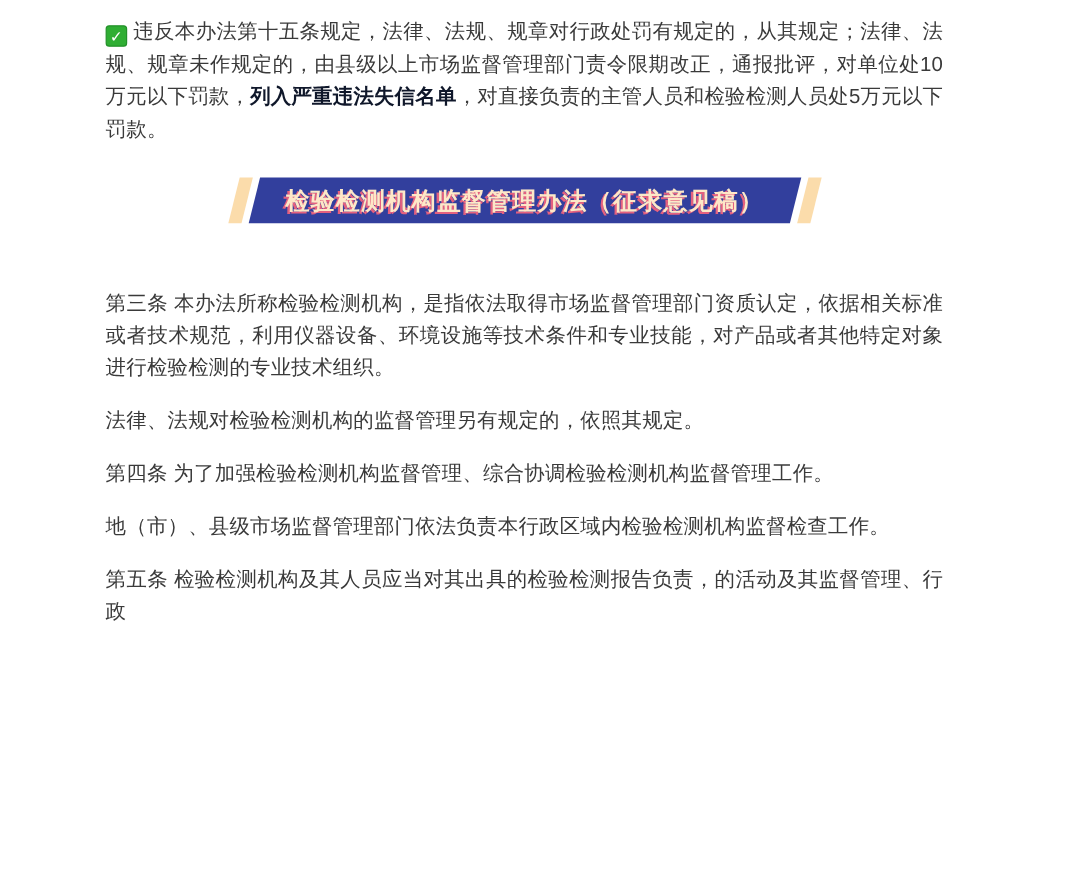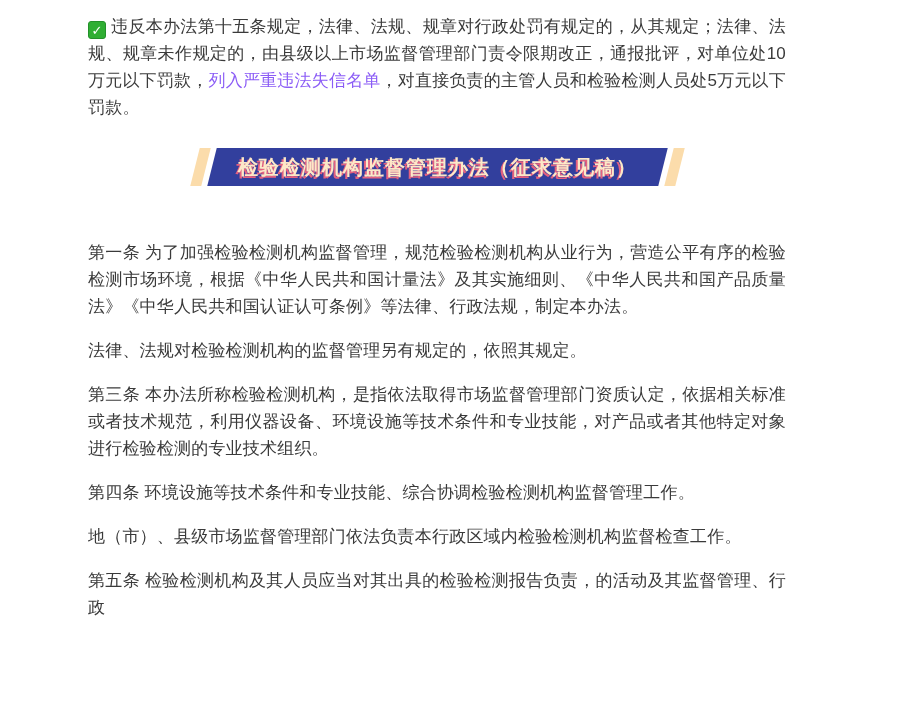--- a/index.html
+++ b/index.html
@@ -36,22 +36,22 @@
     color: #ffffff;
     font-size: 13px;
     font-weight: bold;
     line-height: 18px;
     text-align: center;
     vertical-align: -3px;
     margin-right: 5px;
     box-sizing: border-box;
   }
   .hl {
-    color: #8b5cf6;
-    font-weight: normal;
+    color: #0f172a;
+    font-weight: bold;
   }
   .banner-row {
     display: flex;
     justify-content: center;
     align-items: stretch;
     gap: 6px;
     height: 38px;
     margin: 27px 0 53px 0;
     transform: skewX(-14deg);
   }
@@ -87,21 +87,20 @@
     </p>
 
     <div class="banner-row">
       <span class="stripe"></span>
       <div class="banner-box">
         <span class="banner-text">检验检测机构监督管理办法（征求意见稿）</span>
       </div>
       <span class="stripe"></span>
     </div>
 
-    <p class="para">第一条 为了加强检验检测机构监督管理，规范检验检测机构从业行为，营造公平有序的检验检测市场环境，根据《中华人民共和国计量法》及其实施细则、《中华人民共和国产品质量法》《中华人民共和国认证认可条例》等法律、行政法规，制定本办法。</p>
+    <p class="para">第三条 本办法所称检验检测机构，是指依法取得市场监督管理部门资质认定，依据相关标准或者技术规范，利用仪器设备、环境设施等技术条件和专业技能，对产品或者其他特定对象进行检验检测的专业技术组织。</p>
     <p class="para">法律、法规对检验检测机构的监督管理另有规定的，依照其规定。</p>
-    <p class="para">第三条 本办法所称检验检测机构，是指依法取得市场监督管理部门资质认定，依据相关标准或者技术规范，利用仪器设备、环境设施等技术条件和专业技能，对产品或者其他特定对象进行检验检测的专业技术组织。</p>
-    <p class="para">第四条 环境设施等技术条件和专业技能、综合协调检验检测机构监督管理工作。</p>
+    <p class="para">第四条 为了加强检验检测机构监督管理、综合协调检验检测机构监督管理工作。</p>
     <p class="para">地（市）、县级市场监督管理部门依法负责本行政区域内检验检测机构监督检查工作。</p>
     <p class="para">第五条 检验检测机构及其人员应当对其出具的检验检测报告负责，的活动及其监督管理、行政</p>
 
   </div>
 </div>
 
 </body></html>

